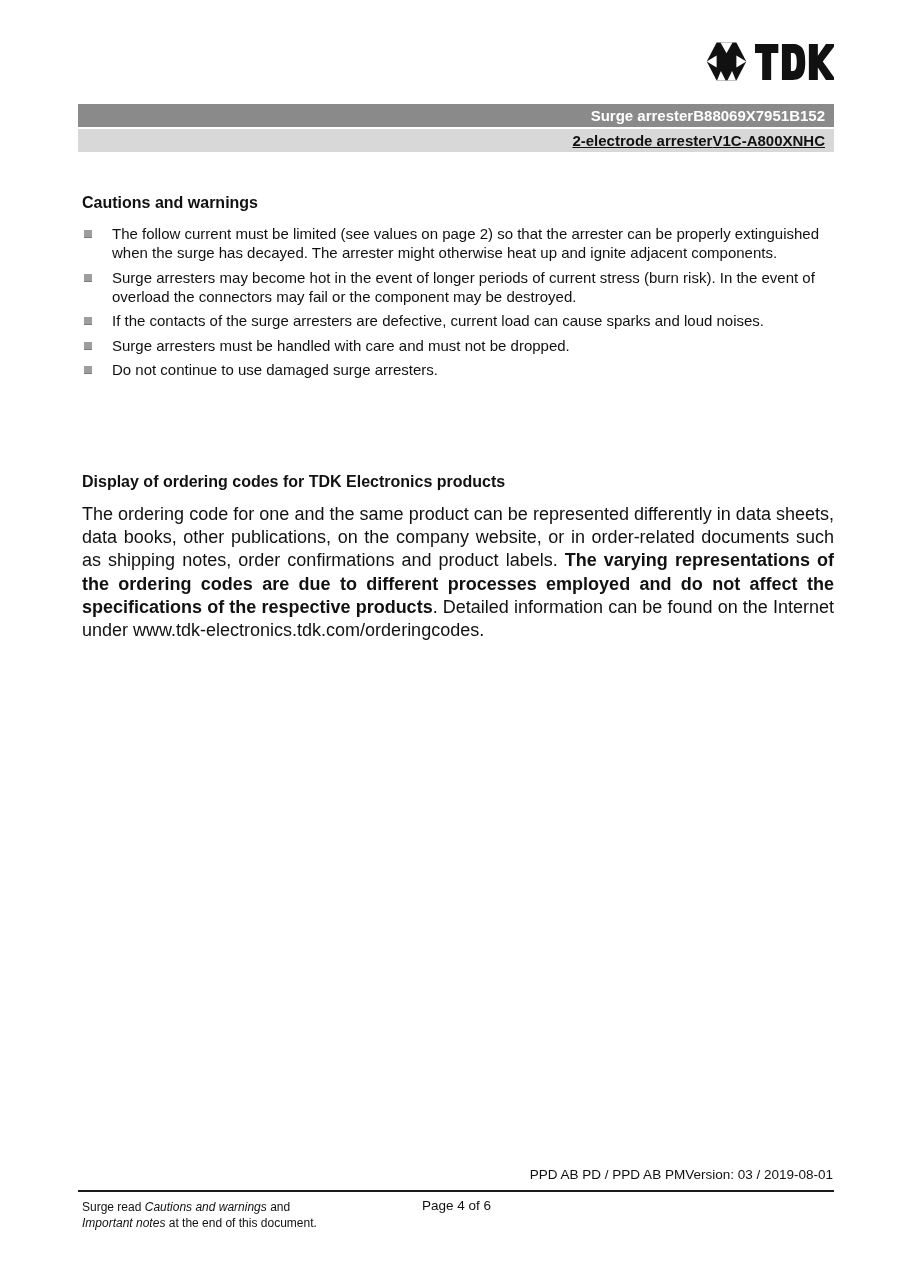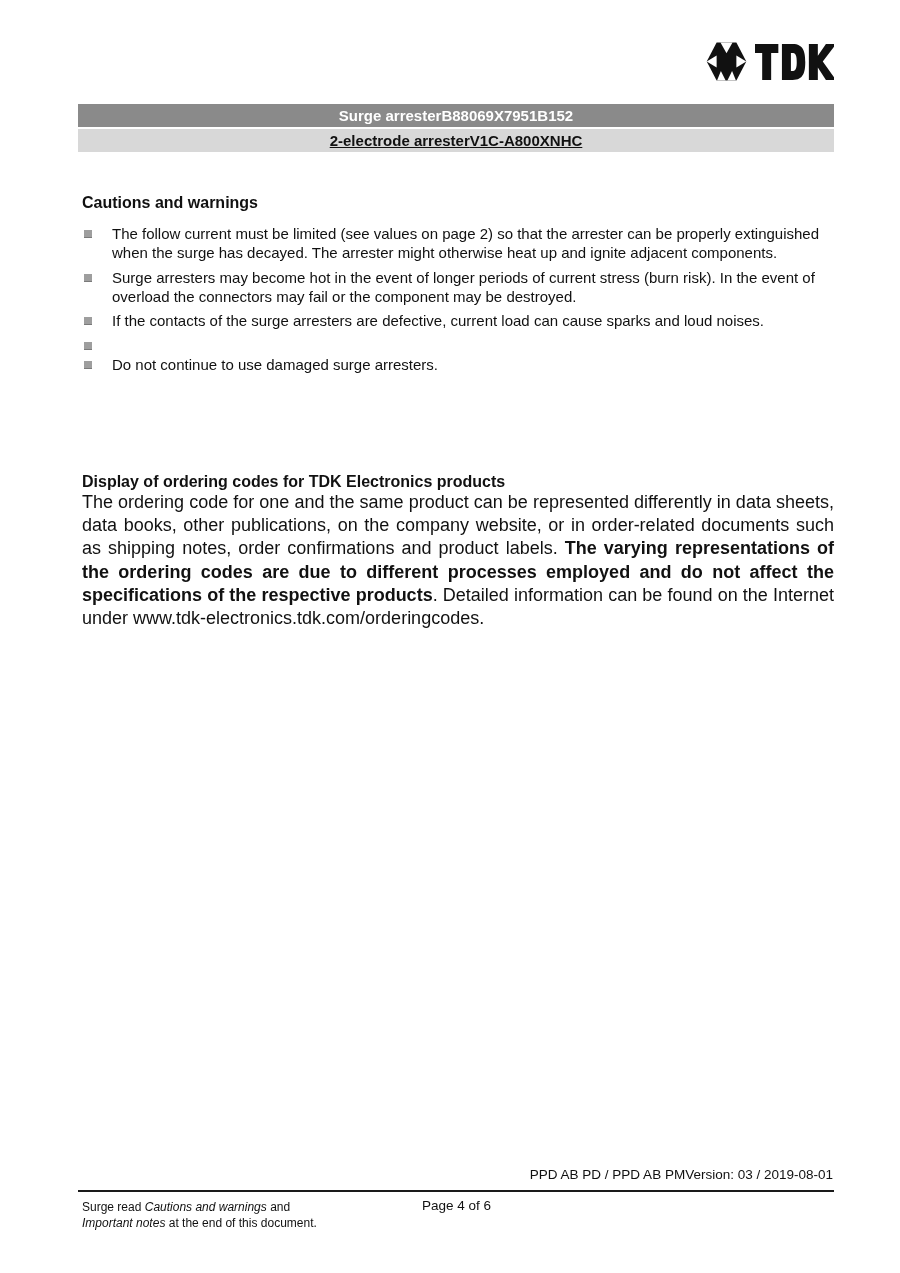--- a/index.html
+++ b/index.html
@@ -8,31 +8,31 @@
     width:900px; height:1273px; position:relative; overflow:hidden;
     font-family:"Liberation Sans","DejaVu Sans",sans-serif;
     color:#111111;
   }
   
   .logo { position:absolute; top:40px; right:66px; display:flex; align-items:center; gap:7px; }
   .logo .mark { width:43px; height:43px; }
   .logo .letters { width:79px; height:36px; }
   
   .bar { position:absolute; left:78px; width:756px; height:23px;
-         display:flex; justify-content:center; align-items:center;
+         display:flex; justify-content:flex-end; align-items:center;
          padding:0 9px; font-size:15px; font-weight:bold; }
   .bar1 { top:104px; background:#8a8a8a; color:#ffffff; }
   .bar2 { top:129px; background:#d8d8d8; color:#111111;text-decoration:underline; }
   
   .section { position:absolute; left:82px; width:752px; }
   .cautions { top:194px; }
   .ordering { top:473px; }
   h2 { font-size:16px; font-weight:bold; color:#111; }
   .cautions h2 { margin-bottom:12px; }
-  .ordering h2 { }
+  .ordering h2 { margin-bottom:12px; }
   ul.bullets { list-style:none; }
   ul.bullets li { display:flex; margin-bottom:5px; }
   .sq { flex:0 0 8px; width:8px; height:8px; background:#9e9e9e;
         border-bottom:1px solid #7a7a7a; margin:6px 0 0 2px; }
   .btxt { margin-left:20px; font-size:15px; line-height:1.29; }
   .ordering p { font-size:18px; line-height:1.29; text-align:justify; }
   .ordering p .b { font-weight:bold; }
   
   .footer-top { position:absolute; left:82px; width:751px; top:1167px;
                 display:flex; justify-content:flex-end; font-size:13.5px; }
@@ -79,20 +79,21 @@
     <li>
         <span class="sq"></span>
         <span class="btxt">Surge arresters may become hot in the event of longer periods of current stress (burn risk). In the event of overload the connectors may fail or the component may be destroyed.</span>
       </li>
     <li>
         <span class="sq"></span>
         <span class="btxt">If the contacts of the surge arresters are defective, current load can cause sparks and loud noises.</span>
       </li>
     <li>
         <span class="sq"></span>
+        <span class="btxt">Surge arresters must be handled with care and must not be dropped.</span>
       </li>
     <li>
         <span class="sq"></span>
         <span class="btxt">Do not continue to use damaged surge arresters.</span>
       </li>
   </ul>
 </div>
 
 <div class="section ordering">
   <h2>Display of ordering codes for TDK Electronics products</h2>

